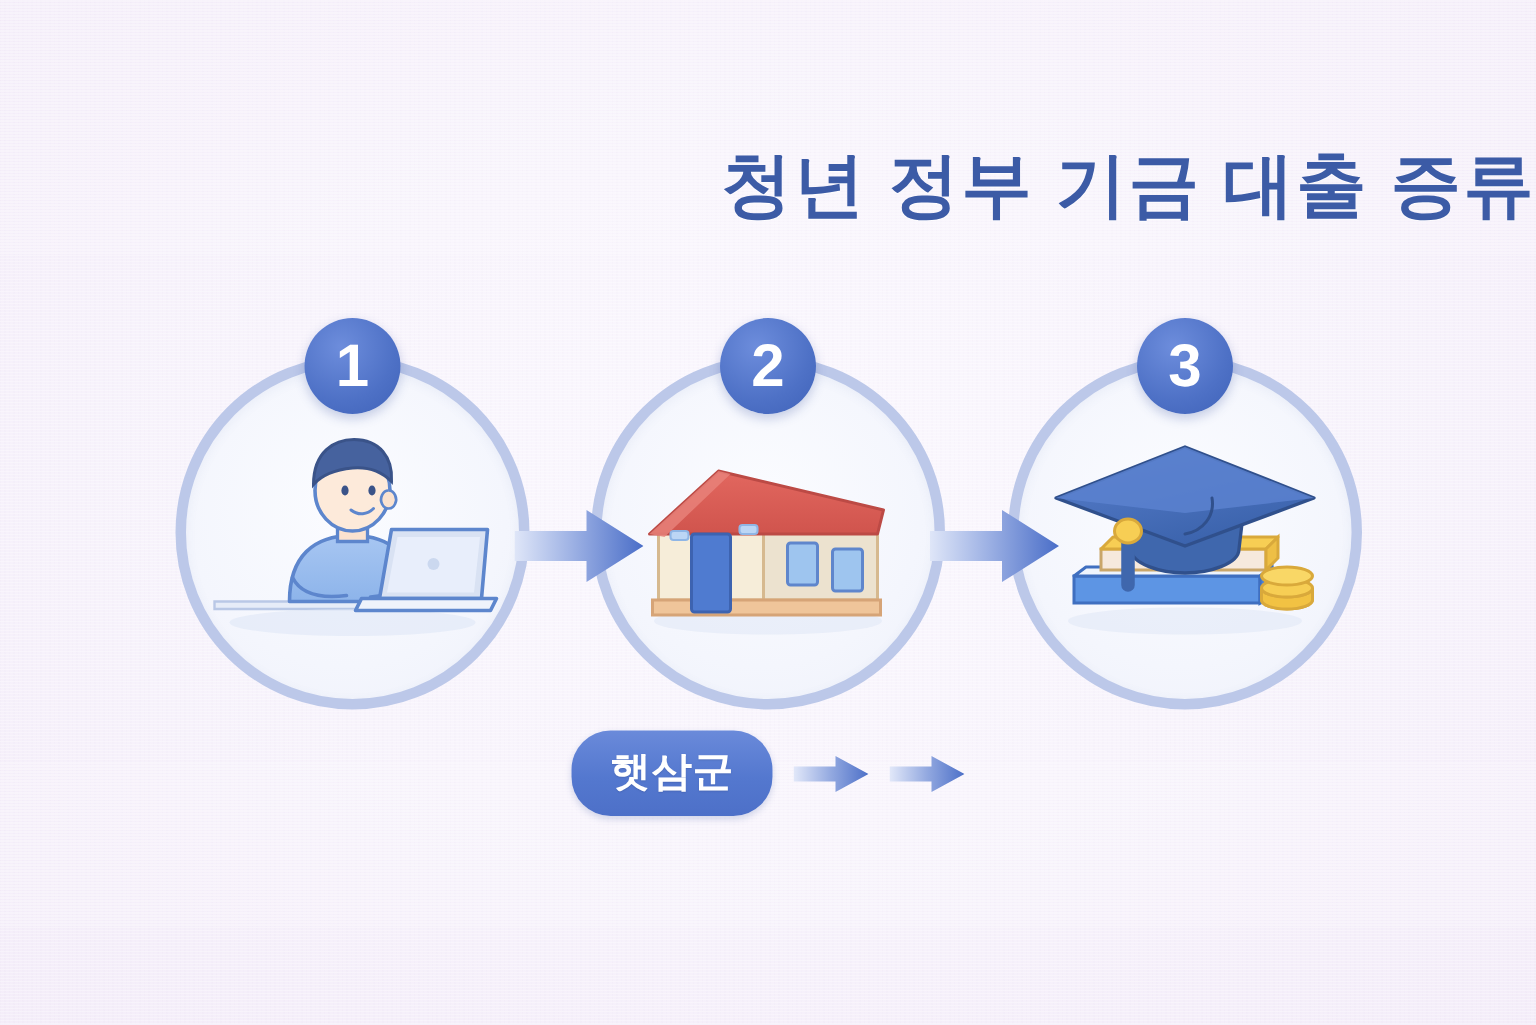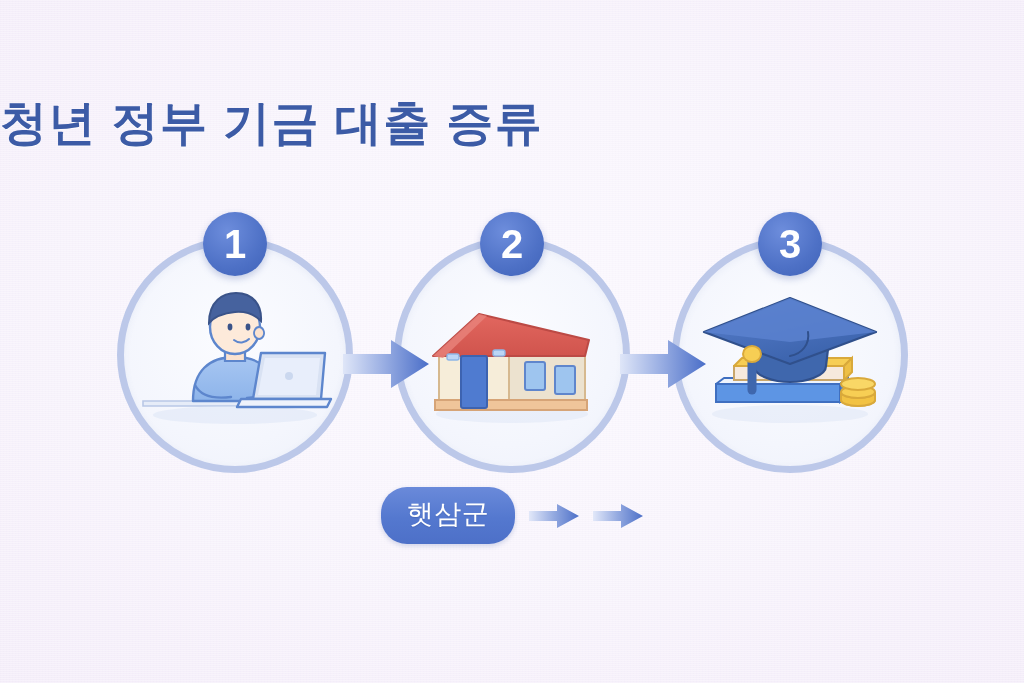--- a/index.html
+++ b/index.html
@@ -33,21 +33,21 @@
       repeating-linear-gradient(0deg, rgba(255,255,255,.55) 0 1px, rgba(0,0,0,0) 1px 2px),
       repeating-linear-gradient(90deg, rgba(120,110,160,.035) 0 1px, rgba(0,0,0,0) 1px 3px);
   }
 
   
   #title {
     position: absolute;
     top: 98px;
     left: 0;
     width: 1024px;
-    text-align: left;
+    text-align: right;
     font-size: 47px;
     line-height: 1.05;
     font-weight: 700;
     letter-spacing: 1.5px;
     color: #3c5ba6;
     text-shadow: 0 1px 0 rgba(255,255,255,.7);
     white-space: nowrap;
   }
 
   
@@ -120,21 +120,21 @@
     align-items: center;
     justify-content: center;
     gap: 14px;
   }
   .pill {
     background: linear-gradient(180deg, #6a8ada 0%, #5478cf 55%, #4d70c8 100%);
     color: #ffffff;
     border-radius: 26px;
     padding: 9px 26px 12px 26px;
     font-size: 27px;
-    font-weight: 400;
+    font-weight: 700;
     letter-spacing: .5px;
     white-space: nowrap;
     box-shadow: 0 2px 5px rgba(60,85,160,.22);
     text-shadow: 0 1px 1px rgba(40,60,120,.25);
   }
   .mini-arrow {
     width: 50px;
     height: 26px;
     flex: none;
   }

